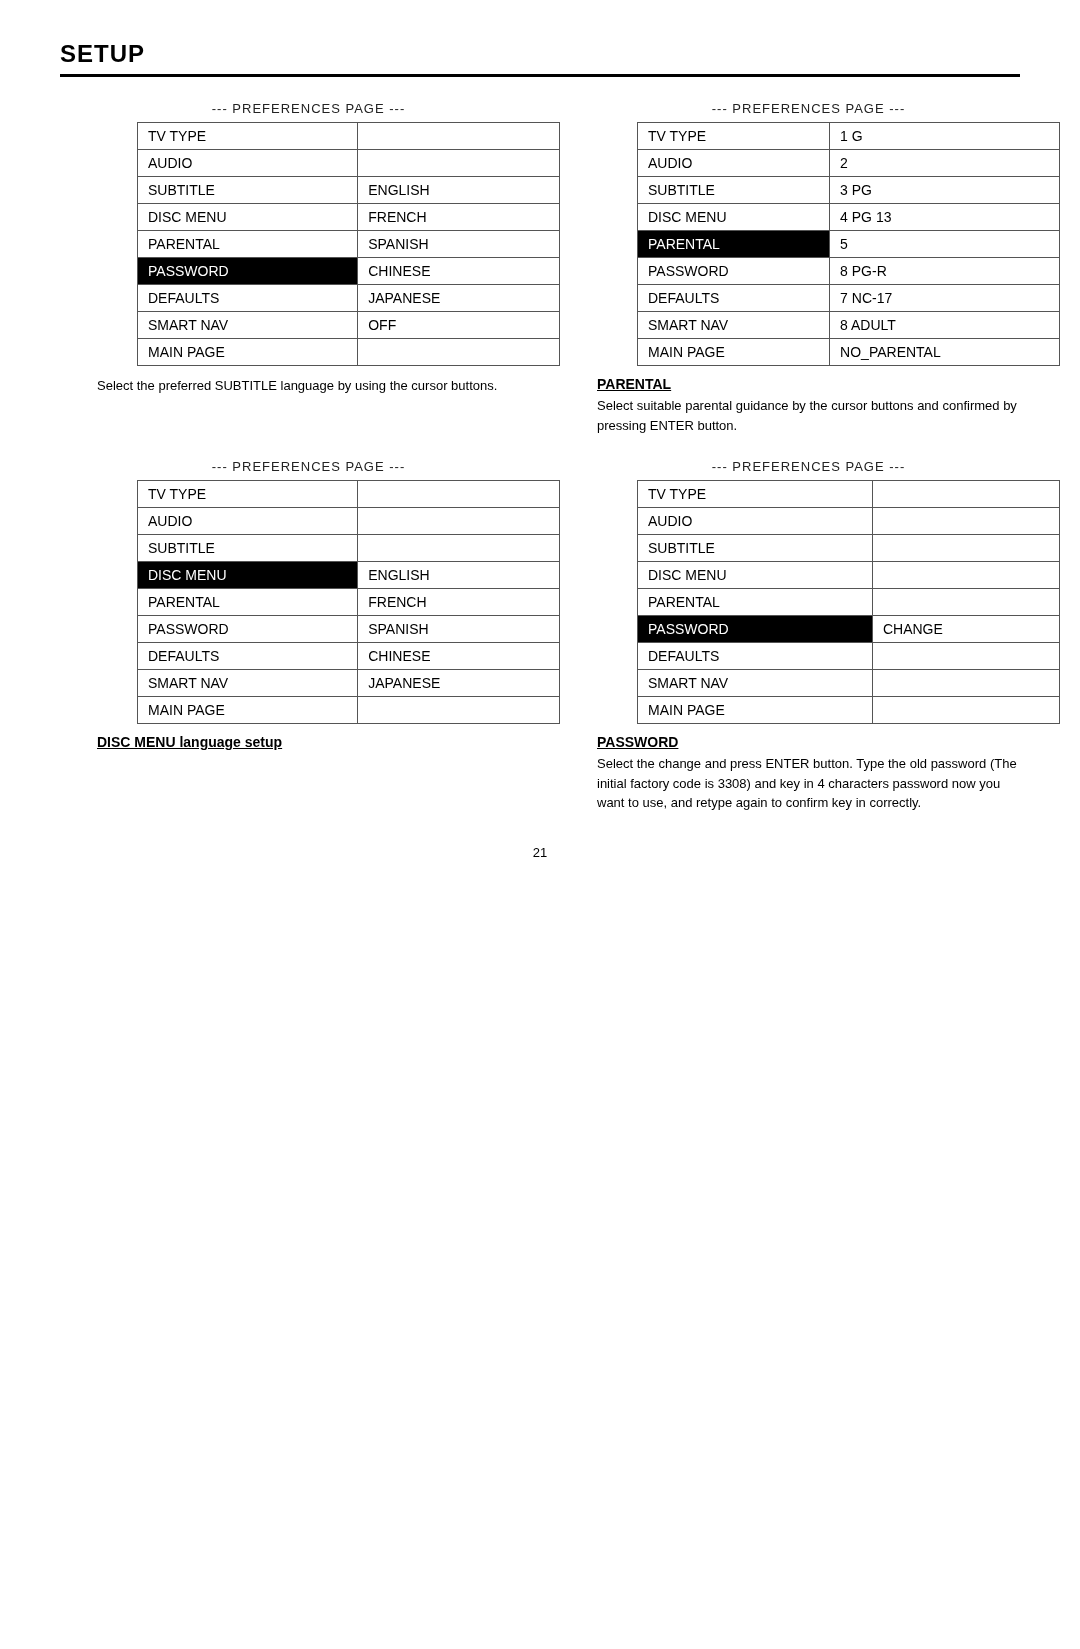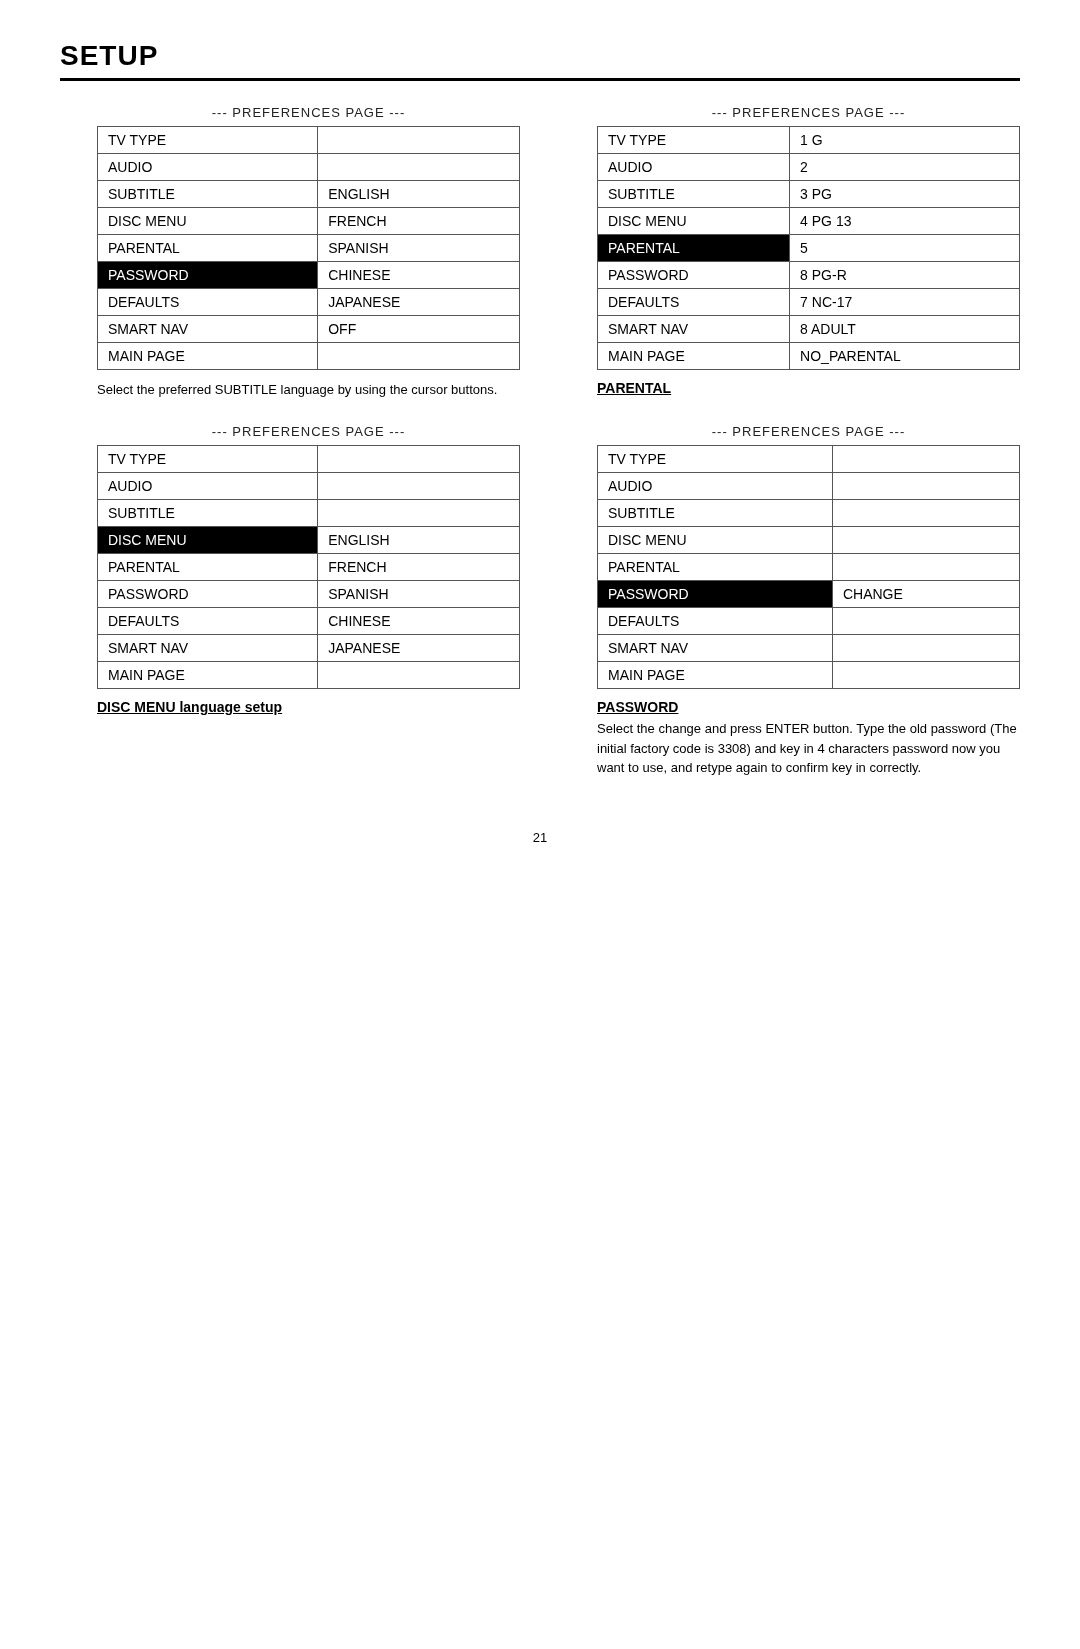--- a/index.html
+++ b/index.html
@@ -6,21 +6,21 @@
     body {
       font-family: Arial, sans-serif;
       background: #fff;
       color: #000;
       width: 1080px;
       min-height: 1649px;
       padding: 40px 60px;
       font-size: 15px;
     }
     h1.setup-title {
-      font-size: 28px;
+      font-size: 24px;
       font-weight: bold;
       letter-spacing: 1px;
       border-bottom: 3px solid #000;
       padding-bottom: 6px;
       margin-bottom: 24px;
     }
     .two-col {
       display: flex;
       gap: 40px;
       margin-bottom: 24px;
@@ -33,20 +33,21 @@
       text-align: center;
       font-size: 13px;
       letter-spacing: 1px;
       margin-bottom: 6px;
       color: #222;
     }
     .menu-table {
       border-collapse: collapse;
       width: 100%;
       border: 1.5px solid #333;
+      margin-left: 40px;
     }
     .menu-table td {
       border: 1px solid #555;
       padding: 5px 10px;
       font-size: 14px;
       white-space: nowrap;
     }
     .menu-table td.selected {
       background: #000;
       color: #fff;
@@ -59,21 +60,21 @@
       font-size: 14px;
       margin-bottom: 4px;
     }
     .desc-section .desc-text {
       font-size: 13px;
       line-height: 1.5;
     }
     .page-number {
       text-align: center;
       font-size: 13px;
-      margin-top: 52px;
+      margin-top: 32px;
     }
     .underline-text {
       text-decoration: underline;
     }
   </style>
 </head>
 <body>
 
 <h1 class="setup-title">SETUP</h1>
 
@@ -163,20 +164,21 @@
         <td>8 ADULT</td>
       </tr>
       <tr>
         <td>MAIN PAGE</td>
         <td>NO_PARENTAL</td>
       </tr>
     </tbody>
       </table>
     <div class="desc-section">
       <div class="desc-title underline-text">PARENTAL</div>
+      <div class="desc-text">Select suitable parental guidance by the cursor buttons and confirmed by pressing ENTER button.</div>
     </div>
   </div>
 </div>
 
 <div class="two-col">
 
   <div class="col">
     <div class="pref-label">--- PREFERENCES PAGE ---</div>
     <table class="menu-table">
       <tbody>

